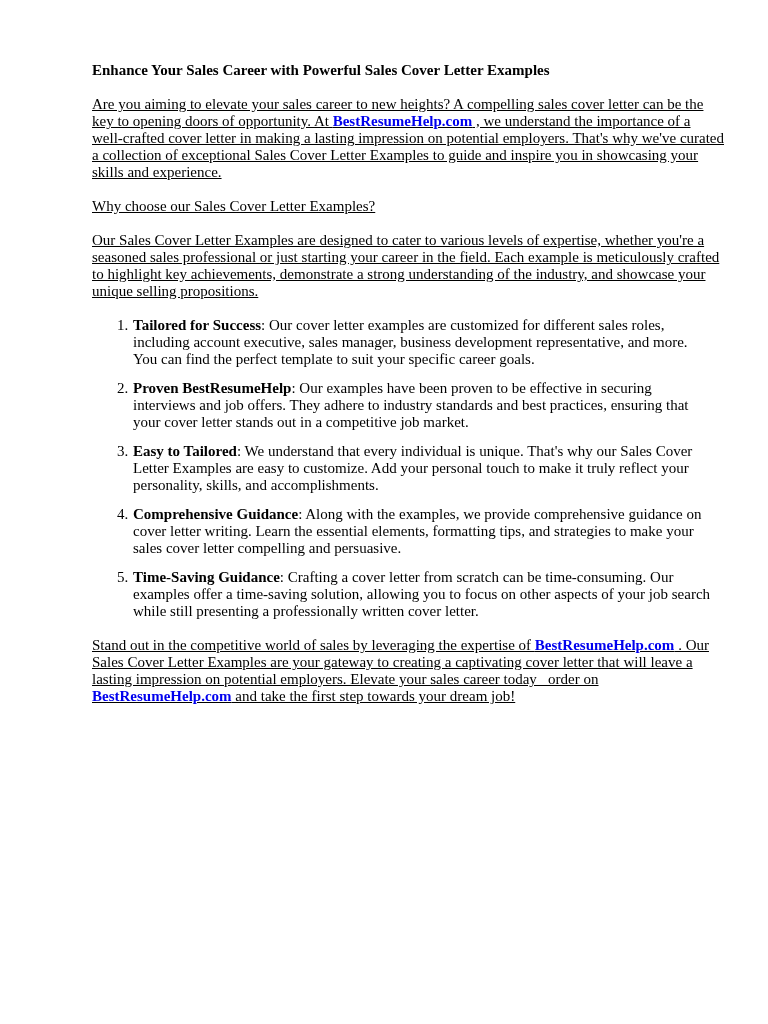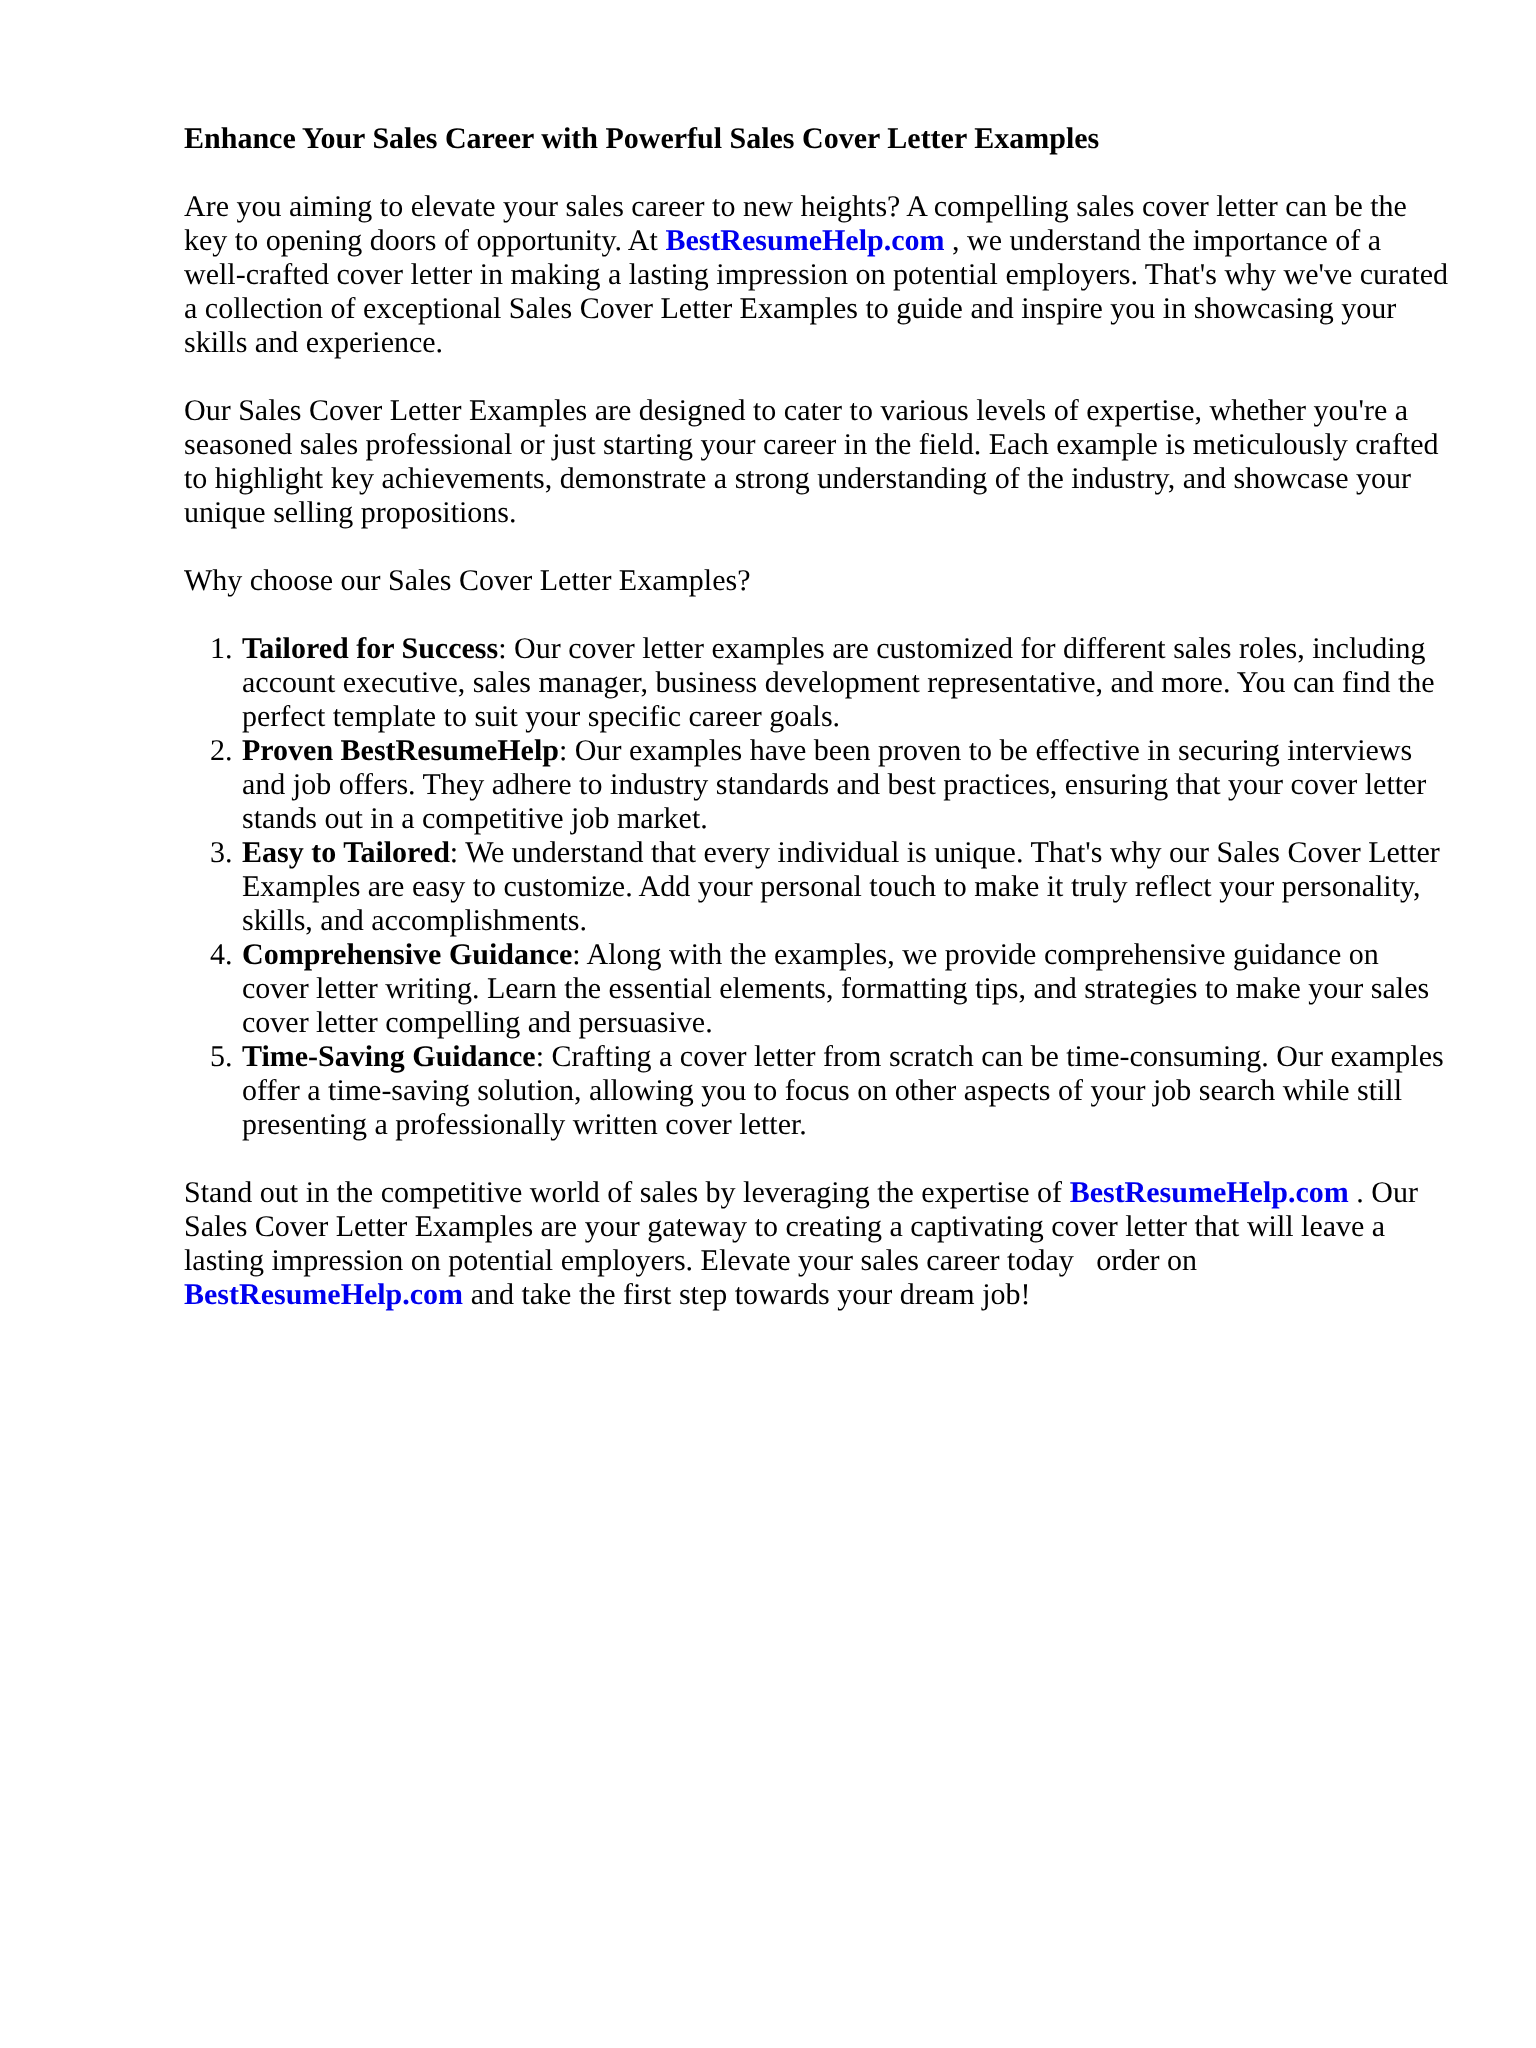--- a/index.html
+++ b/index.html
@@ -19,47 +19,47 @@
     line-height: 17px;
     padding: 62px 43px 0 92px;
     overflow: hidden;
   }
   .doc-title {
     font-size: 15px;
     line-height: 17px;
     font-weight: bold;
     margin: 0 0 17px 0;
   }
-  .para { margin: 0 0 17px 0; }
+  .para { margin: 0 0 17px 0; text-decoration: underline; }
   .para:last-child { margin-bottom: 10px; }
   .benefits {
     margin: 0 0 17px 0;
     padding: 0 0 0 28px;
   }
-  .benefits li { margin: 0; padding: 0 0 0 1px; }
+  .benefits li { margin: 12px; padding: 0 0 0 1px; }
   .b-label { font-weight: bold; }
   .link {
     color: var(--link);
     font-weight: bold;
     cursor: pointer;
     text-decoration: none;
   }
 </style>
 </head>
 <body>
 
 <div class="page">
 
   <h1 class="doc-title">Enhance Your Sales Career with Powerful Sales Cover Letter Examples</h1>
 
   <p class="para"><span>Are you aiming to elevate your sales career to new heights? A compelling sales cover letter can be the key to opening doors of opportunity. At </span><span class="link">BestResumeHelp.com</span><span> , we understand the importance of a well-crafted cover letter in making a lasting impression on potential employers. That's why we've curated a collection of exceptional Sales Cover Letter Examples to guide and inspire you in showcasing your skills and experience.</span></p>
 
+  <p class="para">Why choose our Sales Cover Letter Examples?</p>
+
   <p class="para">Our Sales Cover Letter Examples are designed to cater to various levels of expertise, whether you're a seasoned sales professional or just starting your career in the field. Each example is meticulously crafted to highlight key achievements, demonstrate a strong understanding of the industry, and showcase your unique selling propositions.</p>
-
-  <p class="para">Why choose our Sales Cover Letter Examples?</p>
 
   <ol class="benefits">
     <li><span class="b-label">Tailored for Success</span><span>: Our cover letter examples are customized for different sales roles, including account executive, sales manager, business development representative, and more. You can find the perfect template to suit your specific career goals.</span></li>
     <li><span class="b-label">Proven BestResumeHelp</span><span>: Our examples have been proven to be effective in securing interviews and job offers. They adhere to industry standards and best practices, ensuring that your cover letter stands out in a competitive job market.</span></li>
     <li><span class="b-label">Easy to Tailored</span><span>: We understand that every individual is unique. That's why our Sales Cover Letter Examples are easy to customize. Add your personal touch to make it truly reflect your personality, skills, and accomplishments.</span></li>
     <li><span class="b-label">Comprehensive Guidance</span><span>: Along with the examples, we provide comprehensive guidance on cover letter writing. Learn the essential elements, formatting tips, and strategies to make your sales cover letter compelling and persuasive.</span></li>
     <li><span class="b-label">Time-Saving Guidance</span><span>: Crafting a cover letter from scratch can be time-consuming. Our examples offer a time-saving solution, allowing you to focus on other aspects of your job search while still presenting a professionally written cover letter.</span></li>
   </ol>
 
   <p class="para"><span>Stand out in the competitive world of sales by leveraging the expertise of </span><span class="link">BestResumeHelp.com</span><span> . Our Sales Cover Letter Examples are your gateway to creating a captivating cover letter that will leave a lasting impression on potential employers. Elevate your sales career today &nbsp;&nbsp;order on </span><span class="link">BestResumeHelp.com</span><span> and take the first step towards your dream job!</span></p>

